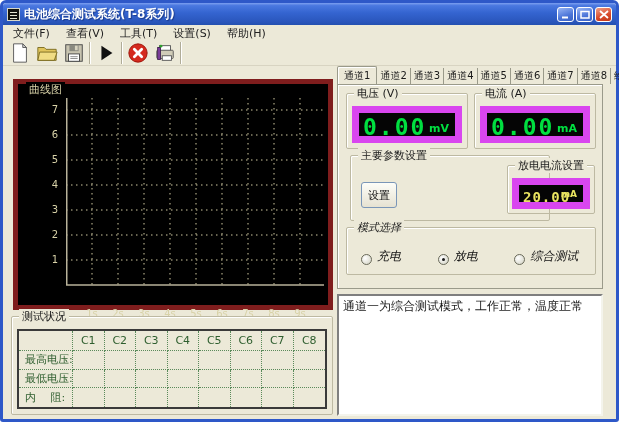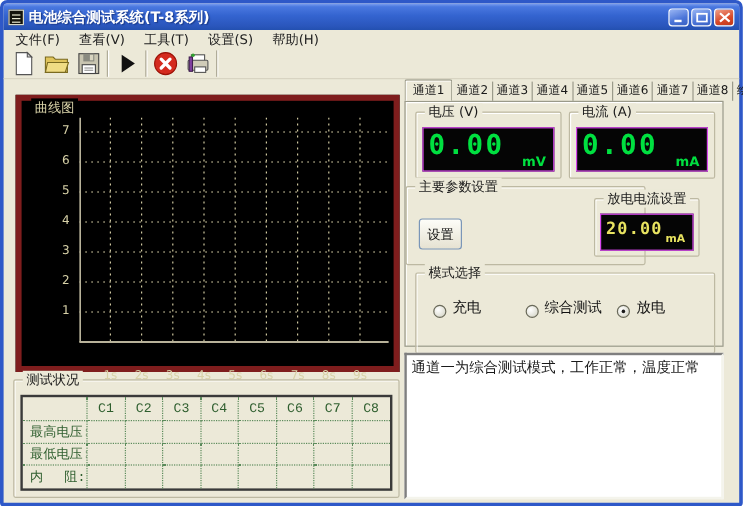--- a/index.html
+++ b/index.html
@@ -48,52 +48,52 @@
   
   .gbox{position:absolute;border:1px solid #bdb9a2;border-radius:2px;
     box-shadow:inset 1px 1px 0 #fff;}
   .gbox-label{position:absolute;top:-8px;left:7px;background:#ECE9D8;
     padding:0 3px;font-size:11px;color:#1a1a1a;white-space:nowrap;}
   
   .status-gbox{left:8px;top:250px;width:322px;height:99px;}
   .status-table{position:absolute;left:5px;right:5px;top:12px;bottom:5px;
     border:2px solid #3a3a3a;display:grid;
     grid-template-columns:54px repeat(8,1fr);grid-template-rows:20px repeat(3,1fr);
-    color:#2E5E2E;font-size:11px;font-family:Liberation Mono, monospace;}
+    color:#2E5E2E;font-size:11px;}
   .tc{border-right:1px dotted #5a8a5a;border-bottom:1px dotted #5a8a5a;
     display:flex;align-items:center;justify-content:center;overflow:hidden;}
   .tc.last{border-right:none;}
   .tc.bot{border-bottom:none;}
   .tc.rowlab{justify-content:flex-start;padding-left:6px;white-space:pre;}
   
   .tabstrip{position:absolute;left:334px;top:0;height:18px;display:flex;
     align-items:flex-end;font-size:10px;color:#1a1a1a;white-space:nowrap;z-index:3;}
   .tab{padding:2px 3px;border-right:1px solid #9a9a8a;line-height:12px;cursor:default;}
   .tab.active{background:#ECE9D8;border:1px solid #9a9a8a;border-bottom:none;
     border-radius:2px 2px 0 0;box-shadow:inset 1px 1px 0 #fff;padding:3px 6px 2px 6px;}
   .tab-page{position:absolute;left:334px;top:18px;width:266px;height:205px;
     border:1px solid #9a9a8a;background:#ECE9D8;box-shadow:inset 1px 1px 0 #fff;}
   
-  .lcd{position:absolute;background:#050505;border:1px solid #d946ef;}
+  .lcd{position:absolute;background:#050505;border:7px solid #d946ef;}
   .lcd .val{position:absolute;left:4px;top:1px;font-family:"DejaVu Sans Mono","Liberation Mono",monospace;
     font-weight:bold;color:#00E040;font-size:23px;letter-spacing:2px;}
   .lcd .unit{position:absolute;right:6px;bottom:1px;color:#00E040;font-size:11px;font-weight:bold;}
   .g-volt{left:8px;top:8px;width:122px;height:56px;padding-left:40px;}
   .g-curr{left:136px;top:8px;width:122px;height:56px;}
   .g-volt .lcd,.g-curr .lcd{left:5px;right:5px;top:12px;bottom:5px;}
-  .g-params{left:0;top:70px;width:200px;height:66px;text-decoration:underline;}
+  .g-params{left:12px;top:70px;width:200px;height:66px;text-decoration:underline;}
   .set-btn{position:absolute;left:10px;top:26px;width:36px;height:26px;font-size:11px;
     color:#111;background:linear-gradient(#fdfdf8,#e6e2d2);border:1px solid #7a96b8;
     border-radius:3px;font-family:inherit;}
   .g-cut{left:56px;top:9px;width:94px;height:49px;}
   .g-dis{left:156px;top:9px;width:88px;height:49px;}
   .small .lcd{left:4px;right:4px;top:12px;bottom:4px;}
   .small .lcd .val{font-size:14px;letter-spacing:1px;color:#E8E360;top:4px;}
   .small .lcd .unit{font-size:9px;color:#E8E360;bottom:3px;}
-  .g-mode{left:8px;top:142px;width:250px;height:68px;}
+  .g-mode{left:8px;top:142px;width:250px;height:48px;font-style:italic;}
   .radio-row{position:absolute;left:14px;right:4px;top:20px;display:flex;}
   .radio{display:flex;align-items:flex-end;gap:5px;font-size:12px;color:#111;width:80px;cursor:default;}
   .radio .dot{width:11px;height:11px;border-radius:50%;border:1px solid #6a6a5a;
     background:radial-gradient(circle at 35% 35%,#fff,#d0d0c0);position:relative;flex:0 0 auto;}
   .radio.checked .dot::after{content:"";position:absolute;inset:3px;border-radius:50%;background:#1a1a1a;}
   
   .message{position:absolute;left:334px;top:228px;width:266px;height:122px;
     background:#fff;border:2px solid;border-color:#7f7f7f #f4f4ec #f4f4ec #7f7f7f;
     padding:2px 4px;font-size:12px;color:#1a1a1a;line-height:1.4;}
 </style>
@@ -320,28 +320,28 @@
         </div>
       </div>
 
       <div class="gbox g-mode">
         <span class="gbox-label">模式选择</span>
         <div class="radio-row">
           <span class="radio">
             <span class="dot"></span>
             <span>充电</span>
           </span>
+          <span class="radio checked">
+            <span class="dot"></span>
+            <span>放电</span>
+          </span>
           <span class="radio">
             <span class="dot"></span>
             <span>综合测试</span>
           </span>
-          <span class="radio checked">
-            <span class="dot"></span>
-            <span>放电</span>
-          </span>
         </div>
       </div>
     </div>
 
     <div class="message">通道一为综合测试模式，工作正常，温度正常</div>
 
   </div>
 </div>
 
 </body></html>

